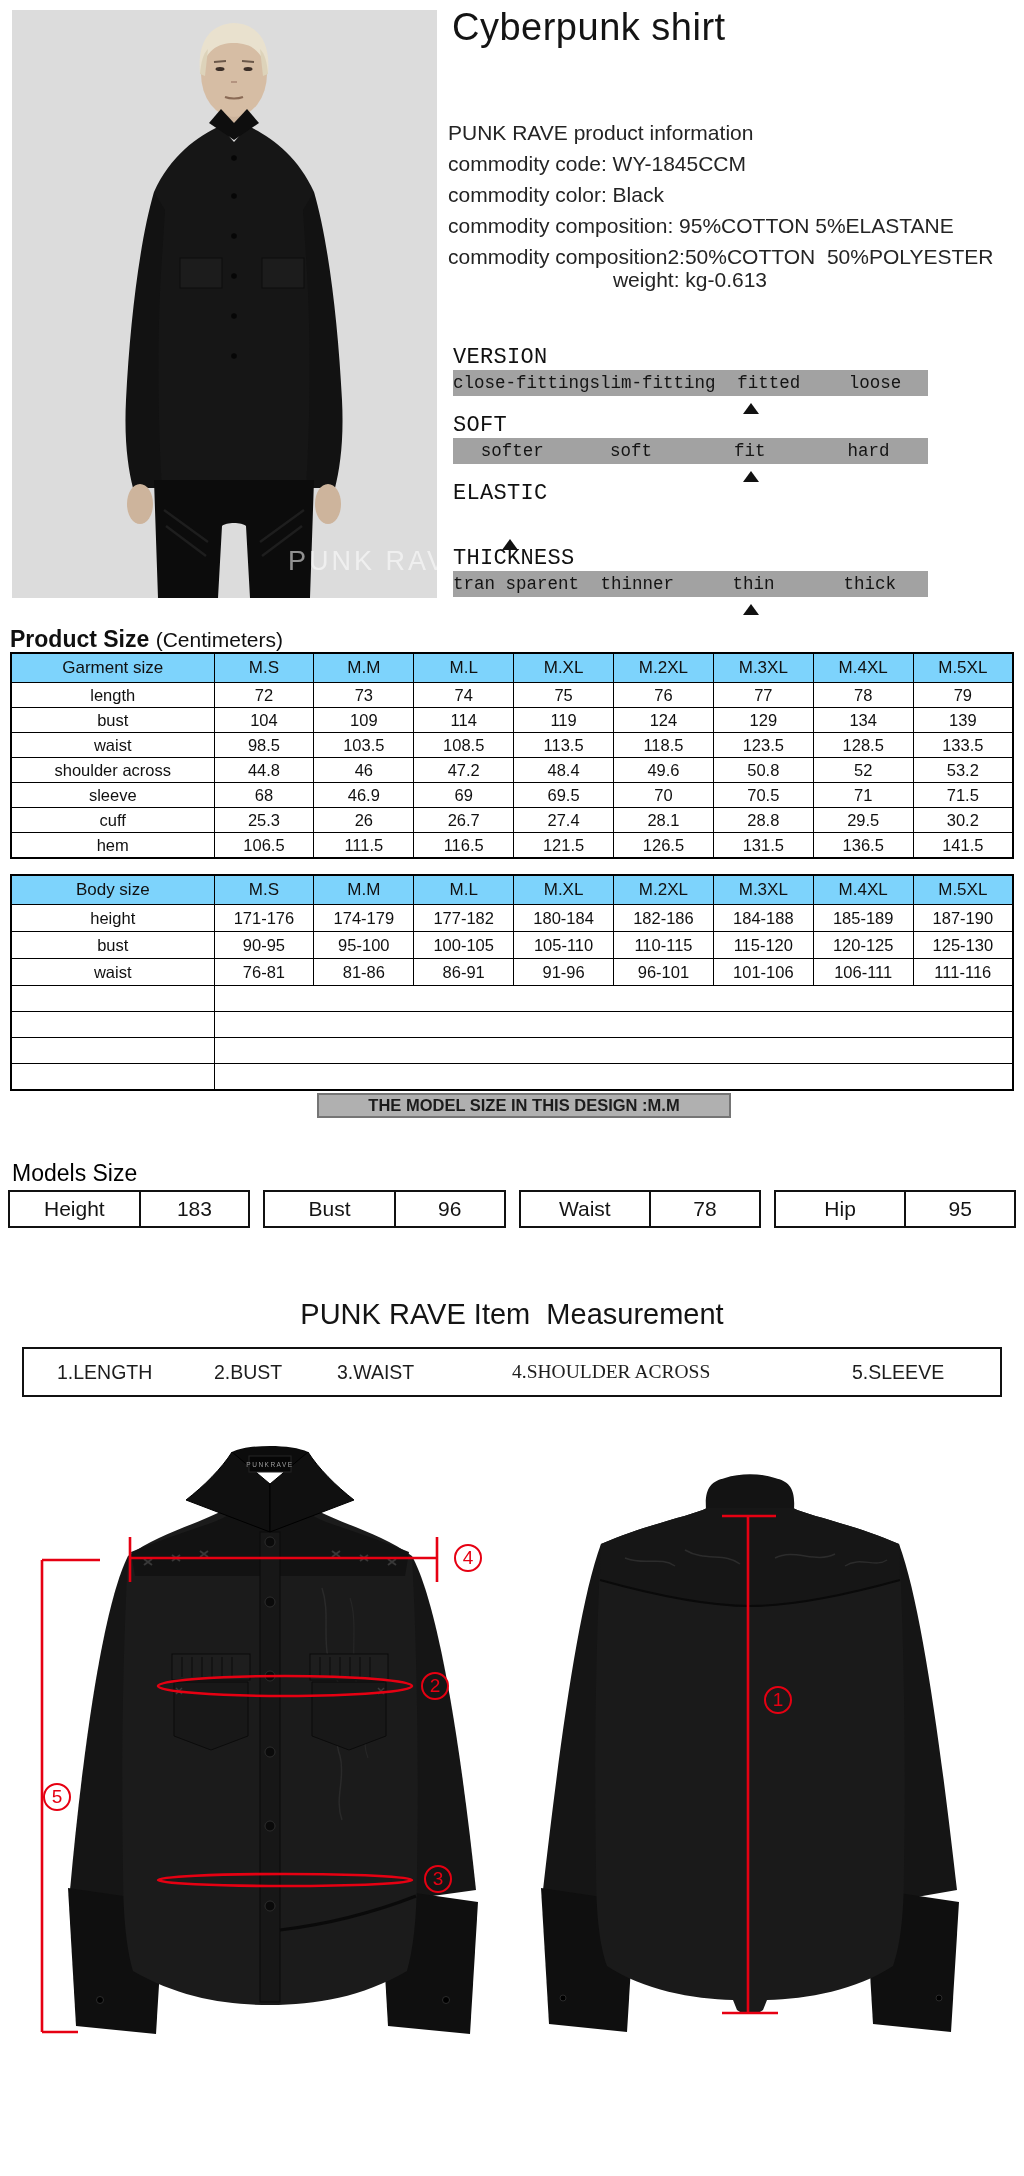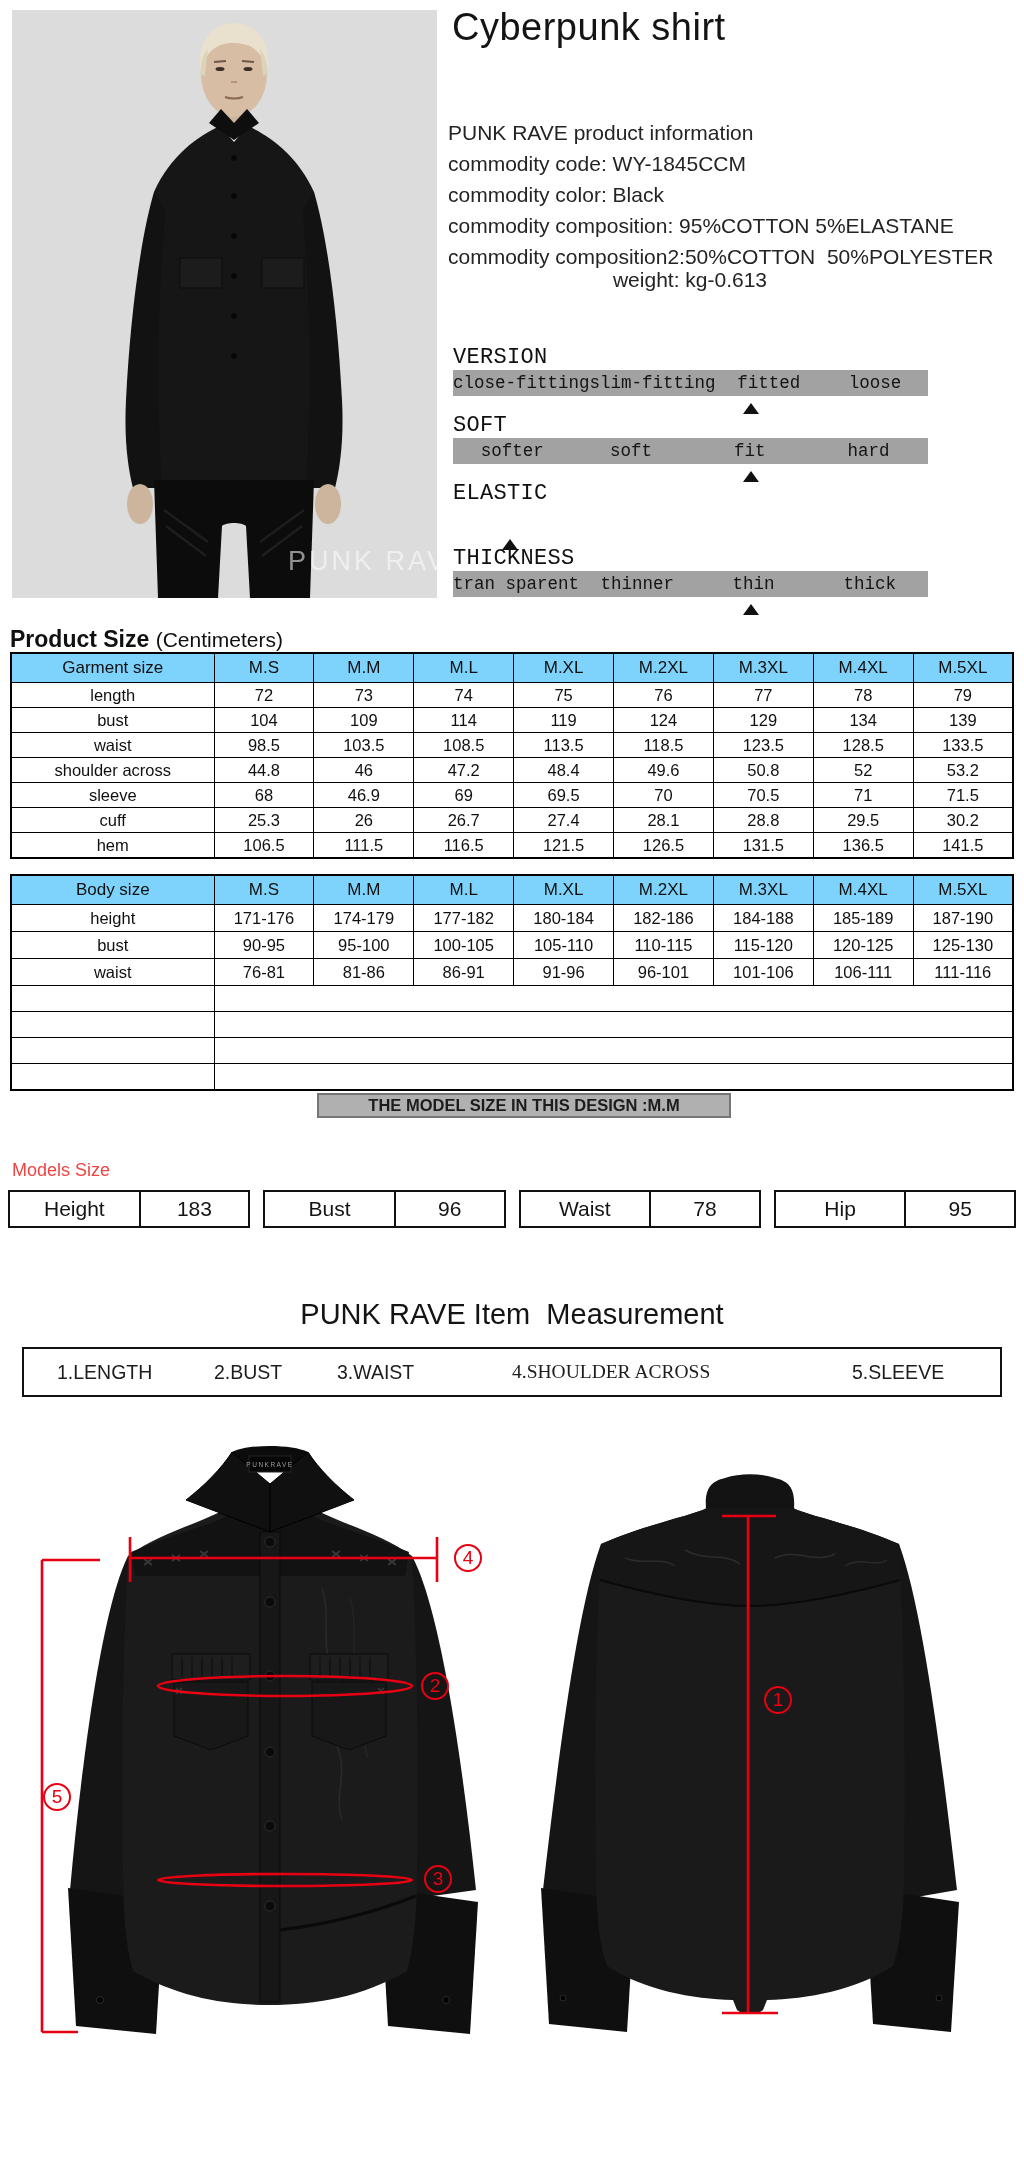--- a/index.html
+++ b/index.html
@@ -34,21 +34,21 @@
   #garment-table{top:652px;} #body-table{top:874px;}
   .size-table th,.size-table td{border:1px solid #000;text-align:center;padding:0;
         font-weight:normal;font-size:16.5px;color:#101010;overflow:hidden;white-space:nowrap;}
   .size-table th{background:#7dd3fc;height:28px;font-size:17px;}
   #garment-table td{height:24px;} #body-table td{height:26px;} #body-table tr.empty td{height:25px;}
 
   .model-note{left:317px;top:1093px;width:410px;height:21px;line-height:21px;background:#b0b0b0;
               border:2px solid #757575;text-align:center;font-size:16.5px;color:#1c1c1c;font-weight:bold;}
 
   
-  .models-label{left:12px;top:1160px;font-size:18px;color:#ef4444;}
+  .models-label{left:12px;top:1160px;font-size:23px;color:#000000;}
   .ms-row{left:8px;top:1190px;width:1008px;display:flex;gap:13px;}
   .ms-box{flex:1;display:flex;border:2px solid #111;height:34px;background:#fff;}
   .ms-label{width:54%;border-right:2px solid #111;text-align:center;font-size:21px;line-height:34px;color:#141414;}
   .ms-value{flex:1;text-align:center;font-size:21px;line-height:34px;color:#141414;}
 
   
   .meas-heading{left:0;top:1298px;width:1024px;text-align:center;font-size:29px;color:#141414;white-space:pre;}
   .meas-box{left:22px;top:1347px;width:976px;height:46px;border:2px solid #111;}
   .legend-item{position:absolute;top:12px;font-size:19.5px;color:#1d1d1d;white-space:pre;}
   .leg-0{left:33px;} .leg-1{left:190px;} .leg-2{left:313px;} .leg-3{left:488px;font-family:Liberation Serif, serif;} .leg-4{left:828px;}

